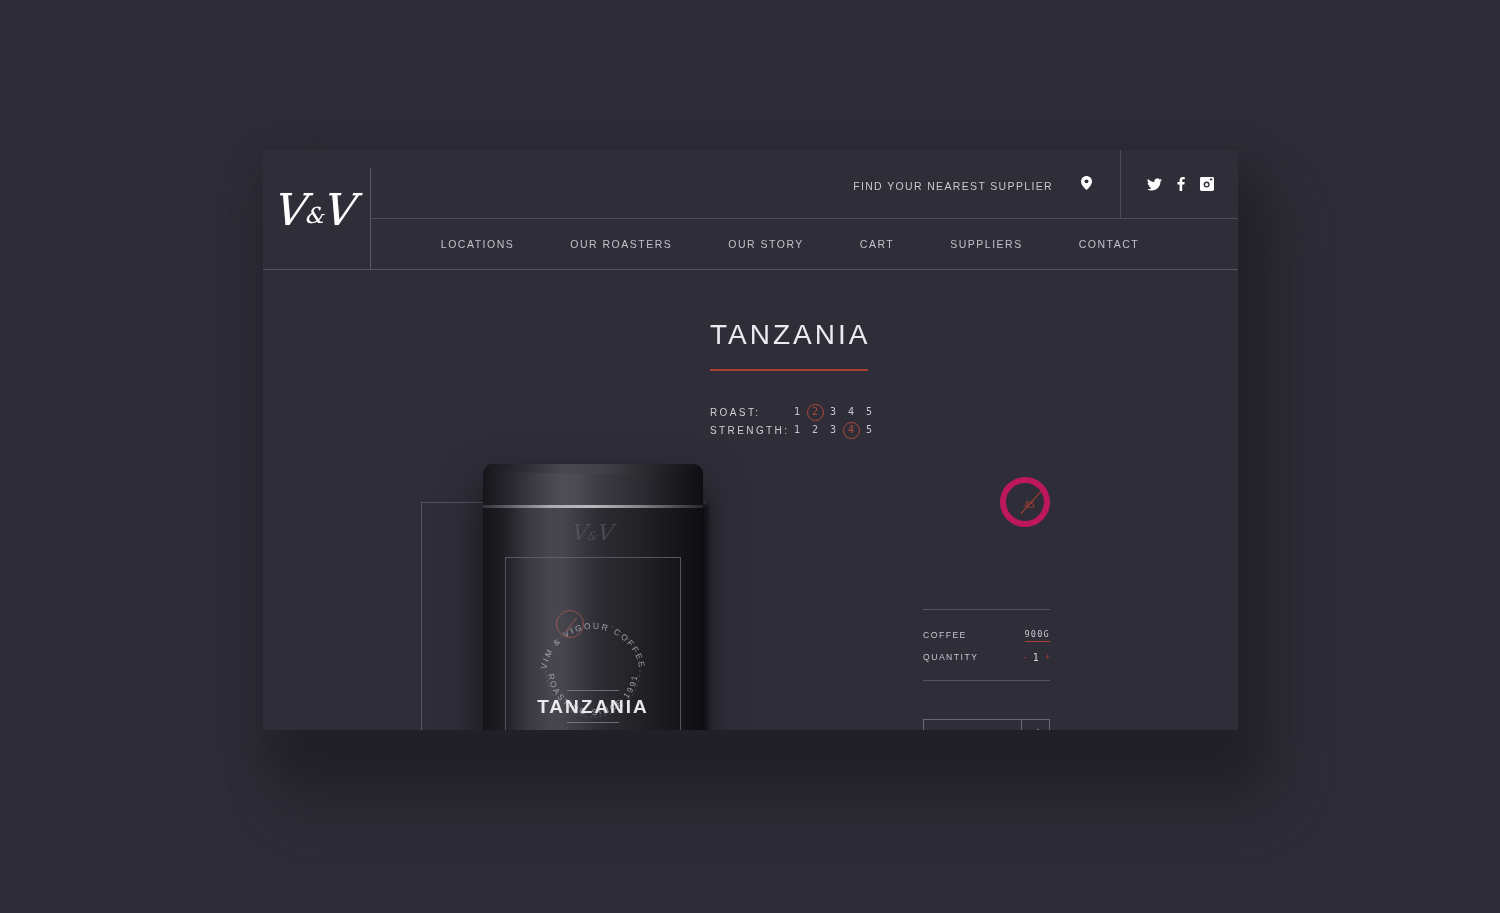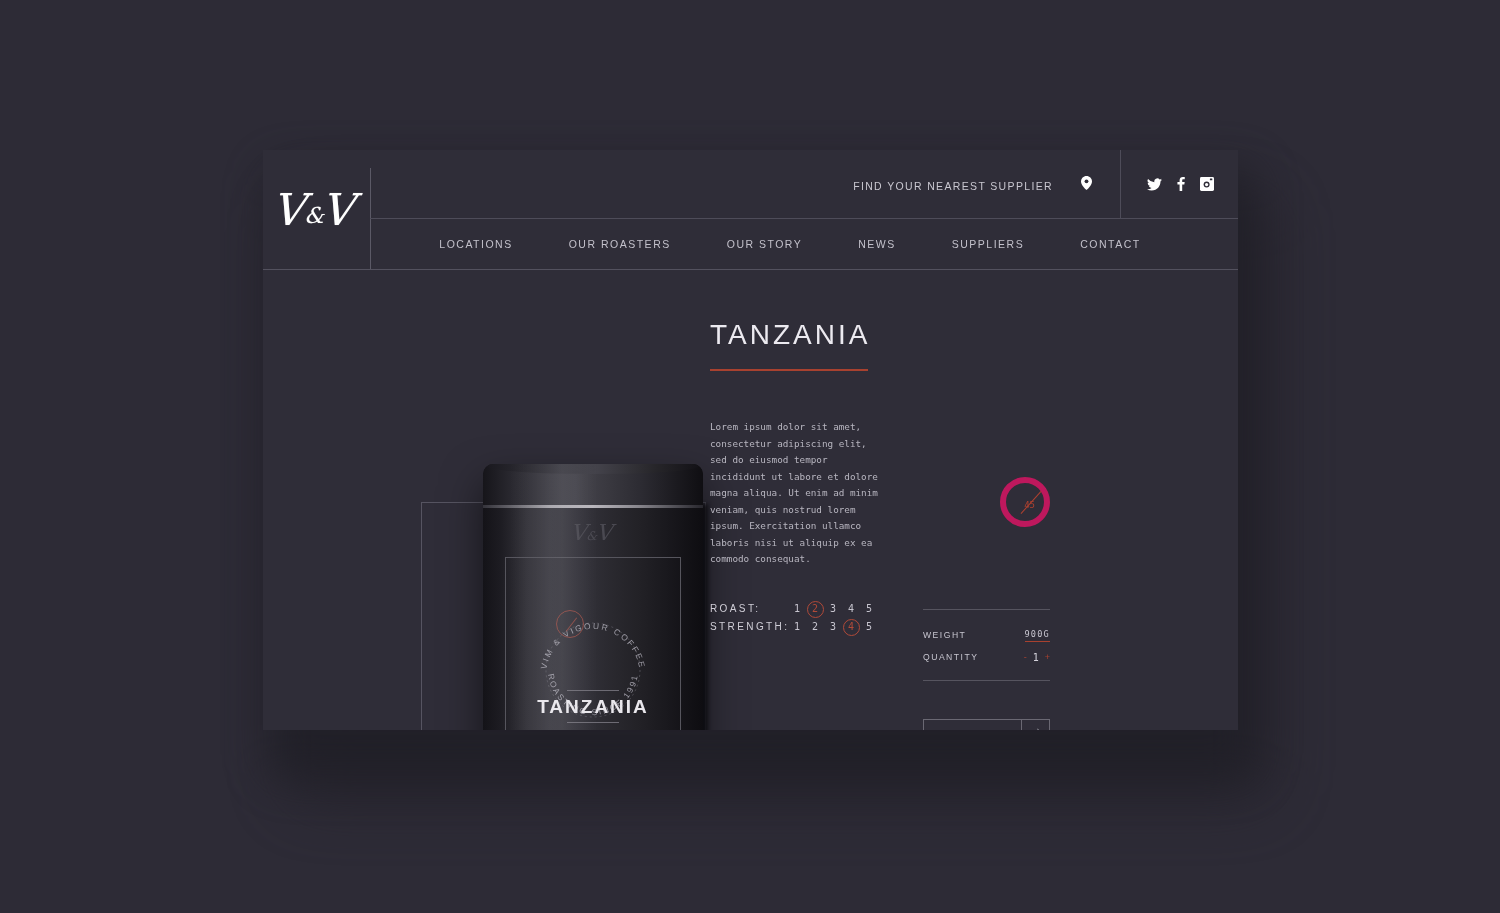--- a/index.html
+++ b/index.html
@@ -306,21 +306,21 @@
               <rect x="9.9" y="1.5" width="2.4" height="1.8" rx=".3" fill="#2f2d38"></rect>
             </svg>
           </a>
         </div>
       </div>
 
       <div class="nav">
         <div class="nav-item">LOCATIONS</div>
         <div class="nav-item">OUR ROASTERS</div>
         <div class="nav-item">OUR STORY</div>
-        <div class="nav-item">NEWS</div>
+        <div class="nav-item">CART</div>
         <div class="nav-item">SUPPLIERS</div>
         <div class="nav-item">CONTACT</div>
       </div>
     </div>
 
     <div class="main">
 
       <div class="product-stage">
         <div class="frame-rect"></div>
         <div class="shadow-block"></div>
@@ -357,21 +357,20 @@
             </div>
 
             <div class="gloss"></div>
           </div>
         </div>
       </div>
 
       <div class="details">
         <h1 class="title">TANZANIA</h1>
         <div class="title-rule"></div>
-        <p class="body-copy">Lorem ipsum dolor sit amet, consectetur adipiscing elit, sed do eiusmod tempor incididunt ut labore et dolore magna aliqua. Ut enim ad minim veniam, quis nostrud lorem ipsum. Exercitation ullamco laboris nisi ut aliquip ex ea commodo consequat.</p>
 
         <div class="picker-block">
           <div class="picker-row">
             <span class="picker-label">ROAST:</span>
             <span class="picker-nums">
               <span class="num">1</span>
               <span class="num sel">2</span>
               <span class="num">3</span>
               <span class="num">4</span>
               <span class="num">5</span>
@@ -392,21 +391,21 @@
 
       <div class="price-badge">
         <div class="slash"></div>
         <div class="amt">45</div>
       </div>
 
       <div class="purchase">
         <div class="rule"></div>
         <div class="meta">
           <div class="meta-row">
-            <span class="meta-k">WEIGHT</span>
+            <span class="meta-k">COFFEE</span>
             <span class="meta-v">900G</span>
           </div>
           <div class="meta-row">
             <span class="meta-k">QUANTITY</span>
             <span class="stepper">
               <span class="step-btn">-</span>
               <span class="step-val">1</span>
               <span class="step-btn">+</span>
             </span>
           </div>

